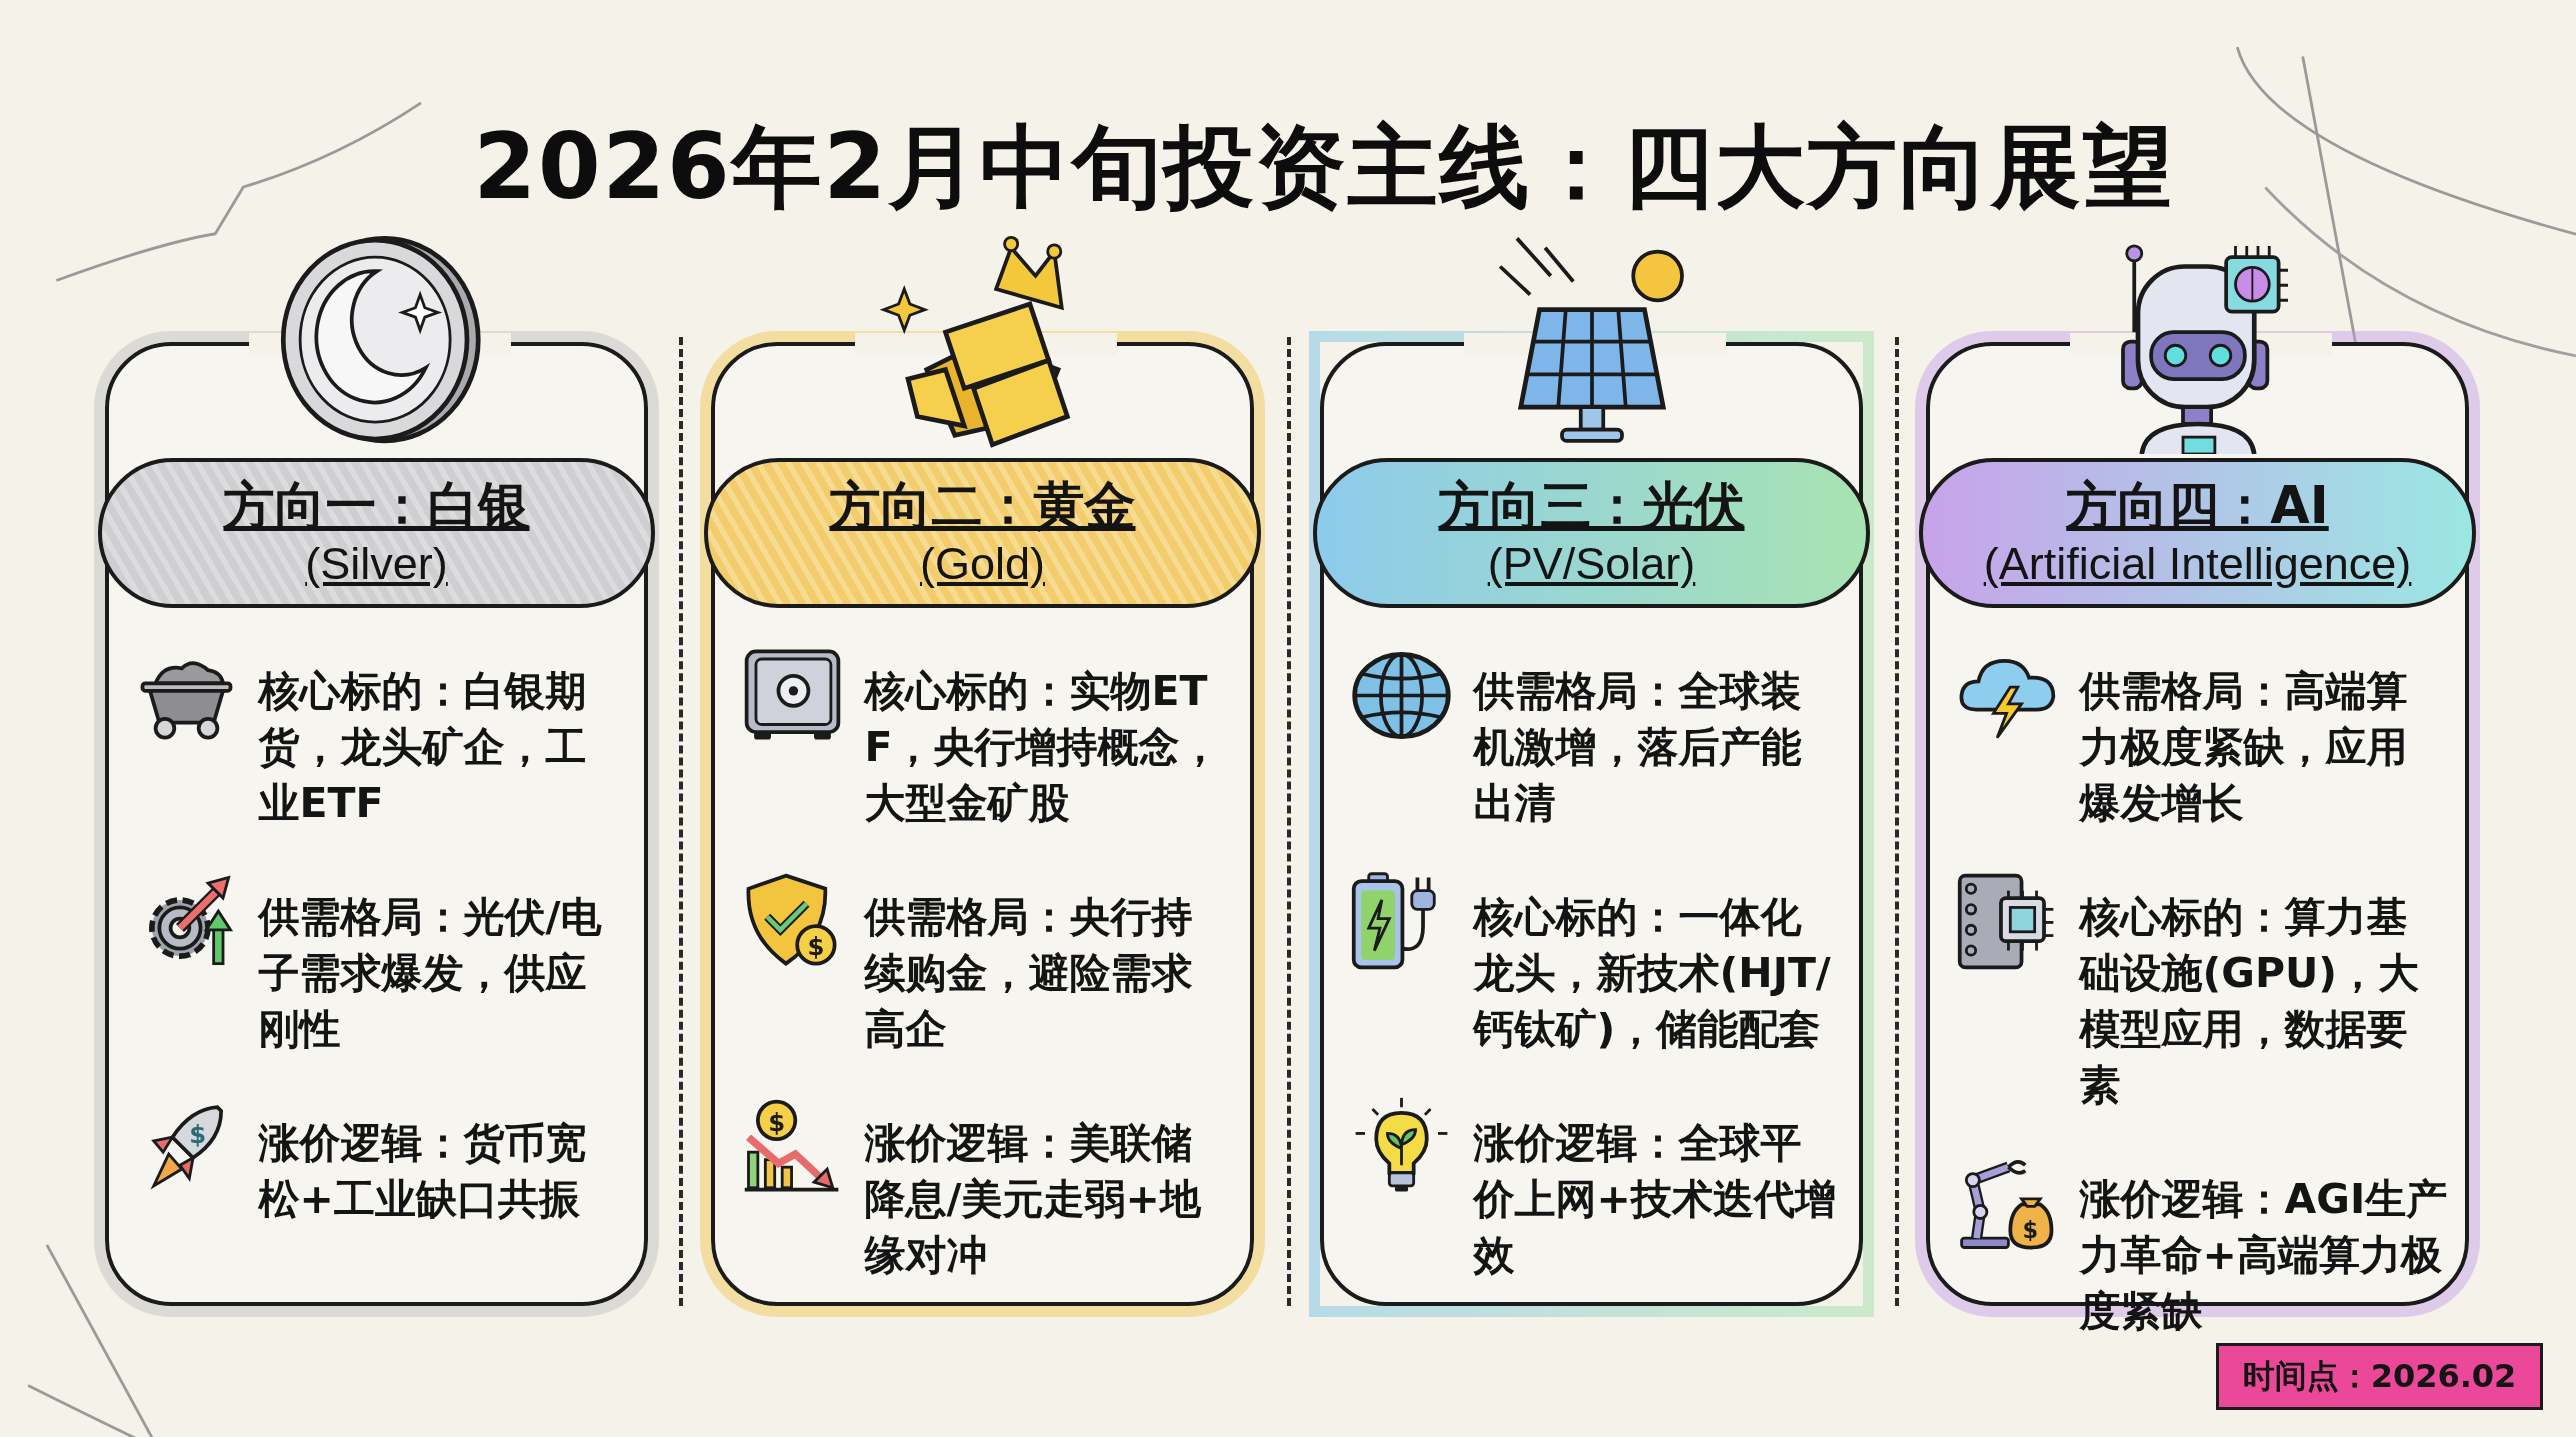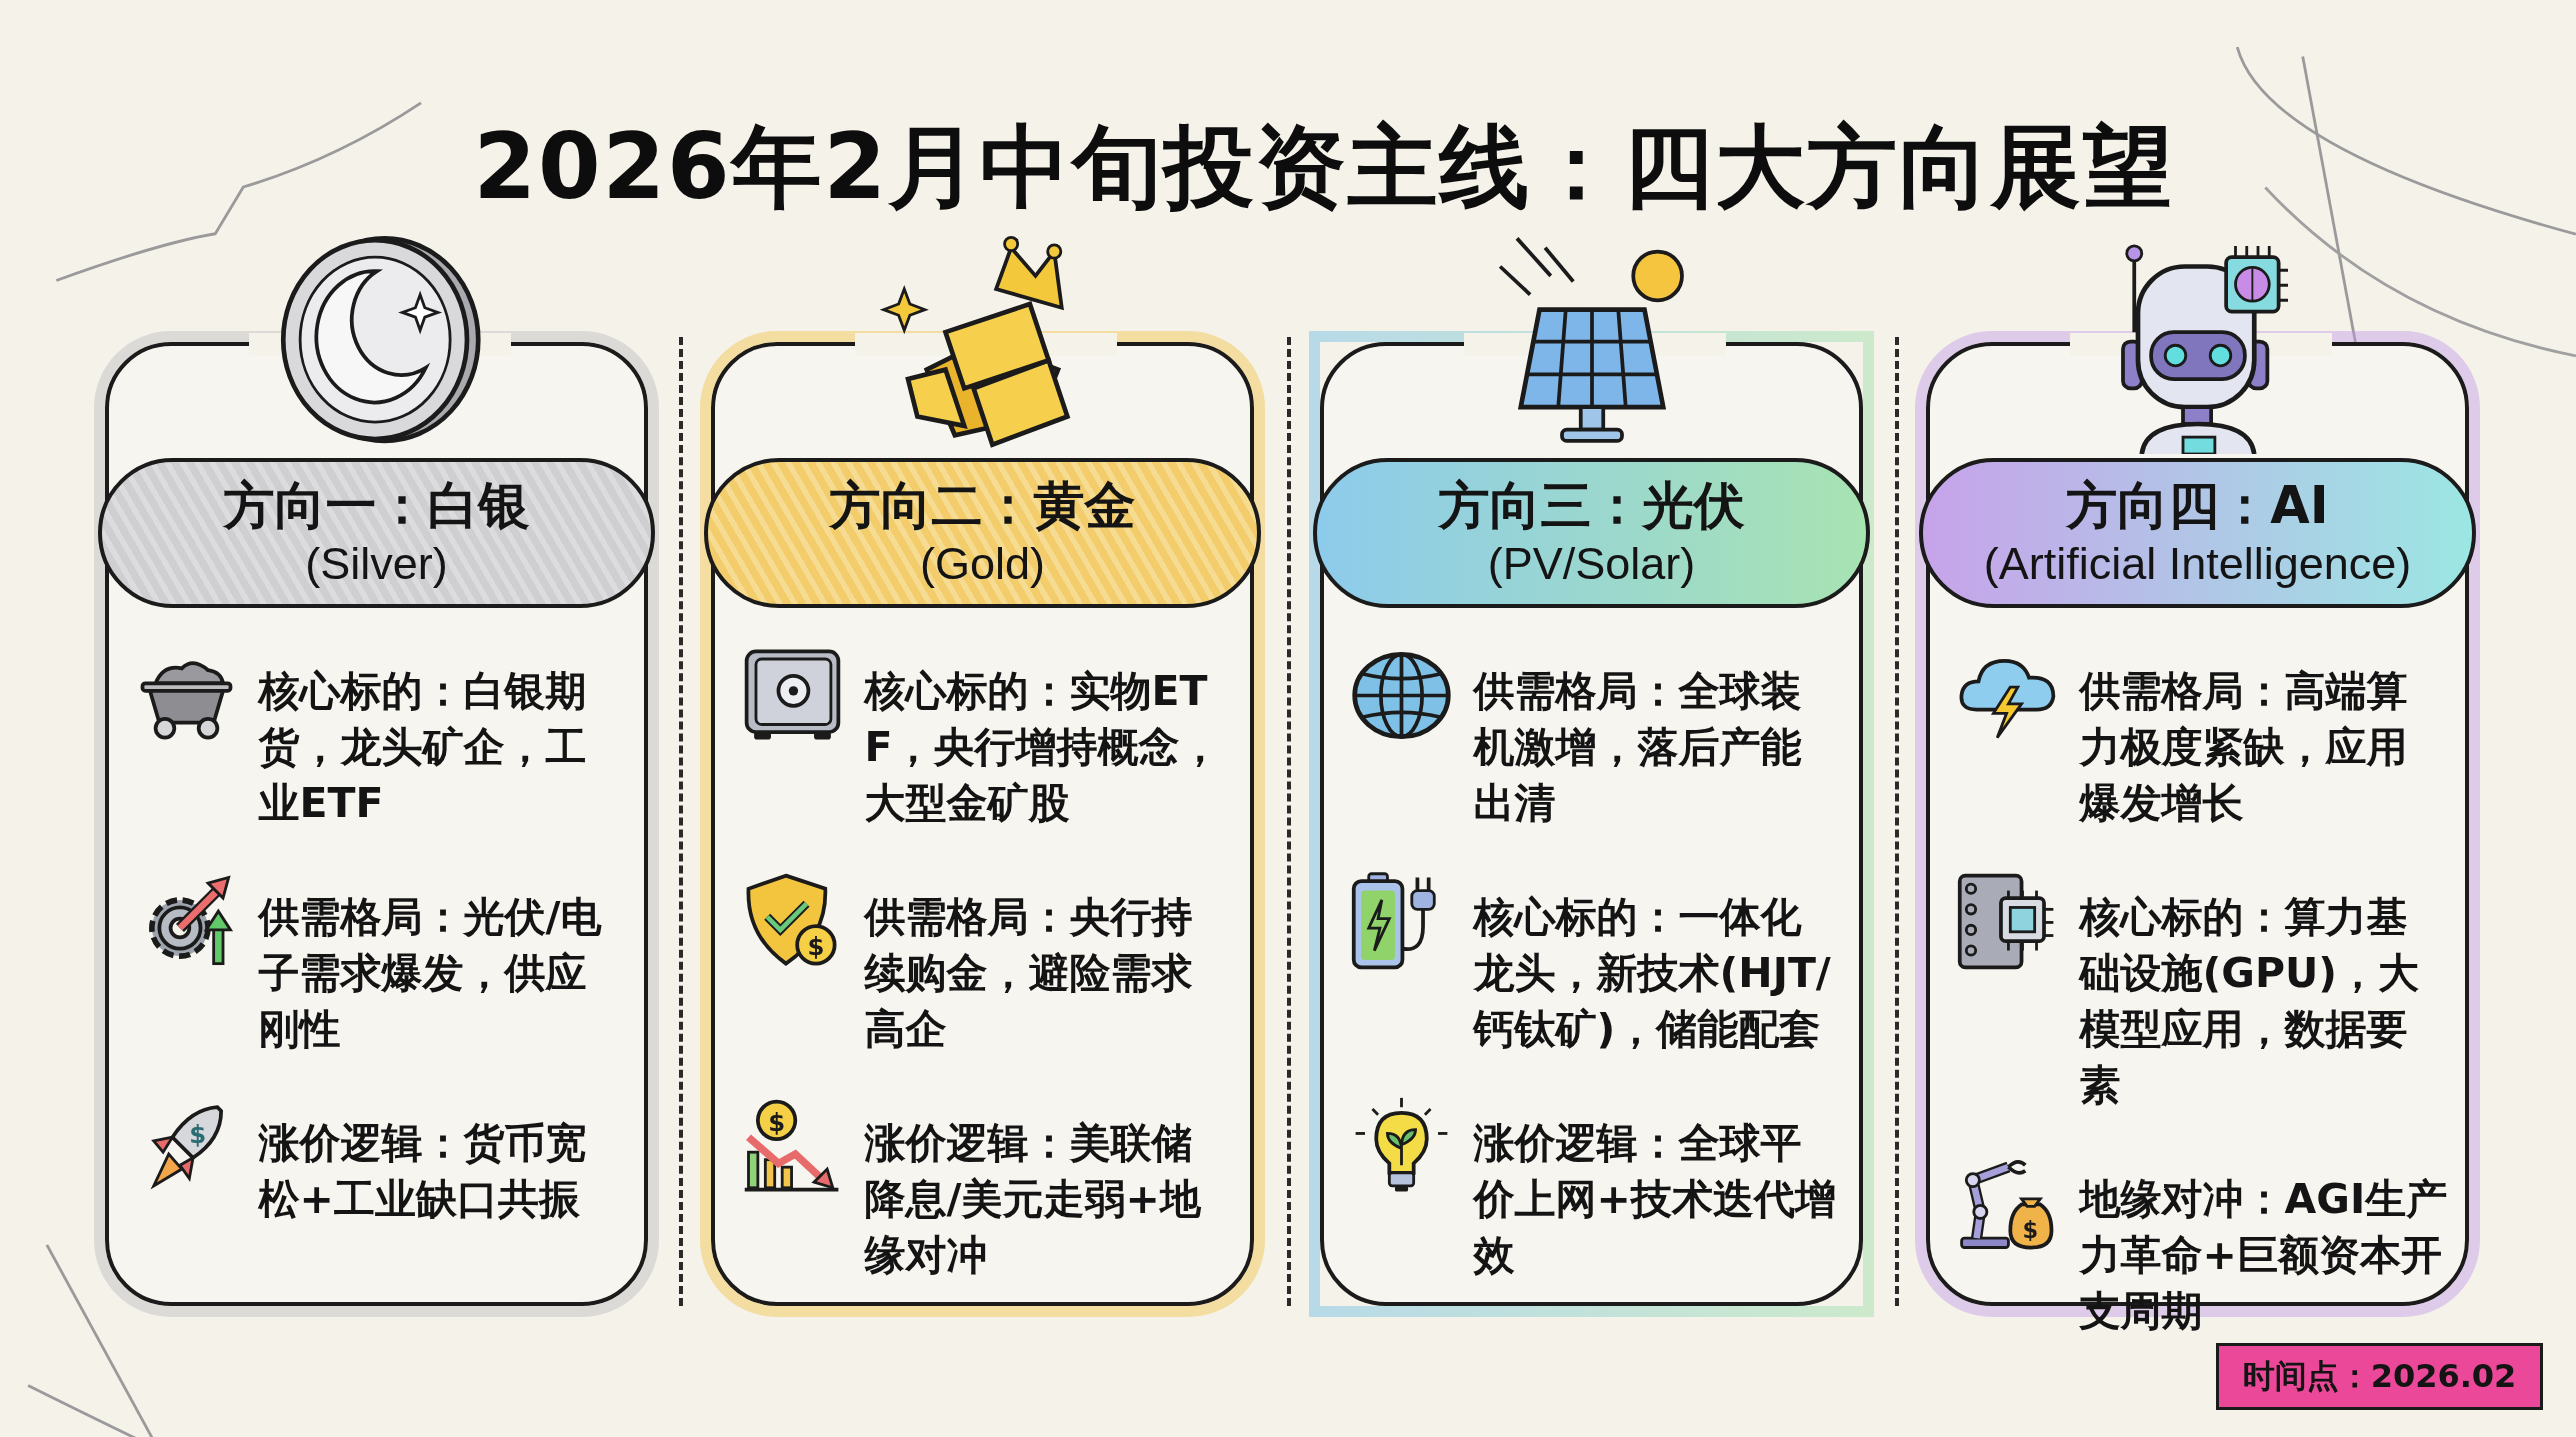--- a/index.html
+++ b/index.html
@@ -31,21 +31,21 @@
     position:absolute; top:-13px; left:140px; width:262px; height:22.5px;
     background:#f5f2ea;
   }
   .hero {
     position:absolute; top:-117px; left:50%; transform:translateX(-50%);
     width:225px; height:225px;
   }
   .banner {
     position:absolute; top:112px; left:-11.2px; right:-11.2px; height:150px;
     border:4.7px solid #1b1b1b; border-radius:75px; box-sizing:border-box;
-    display:flex; flex-direction:column; align-items:center; justify-content:center;
+    display:flex; flex-direction:column; align-items:center; justify-content:center;text-decoration:underline;
   }
   .banner .cn { font-size:51px; font-weight:bold; line-height:62px; }
   .banner .en { font-size:45px; line-height:54px; font-family:"Liberation Sans",sans-serif; }
   .items { position:absolute; top:300px; left:26px; right:17px; }
   .item { display:flex; align-items:flex-start; margin-bottom:41px; }
   .item .icon { width:103px; height:103px; flex:0 0 103px; margin-right:20.6px; margin-top:-1.9px; }
   .item .text { font-size:41px; font-weight:bold; line-height:56px; word-break:break-all;margin-top:17px; }
   .timestamp {
     position:absolute; left:2216px; top:1343px; width:327px; height:67px;
     border:3.7px solid #1b1b1b; box-sizing:border-box; background:#ec4899;
@@ -319,19 +319,19 @@
         <rect x="6" y="92" width="50" height="10" rx="3" fill="#8e87c8" stroke="#1b1b1b" stroke-width="3"></rect>
         <path d="M22 92 L26 64 L18 30 L56 16" fill="none" stroke="#1b1b1b" stroke-width="12"></path>
         <path d="M22 92 L26 64 L18 30 L56 16" fill="none" stroke="#a6a0da" stroke-width="7"></path>
         <circle cx="26" cy="64" r="7" fill="#d6d4ee" stroke="#1b1b1b" stroke-width="3"></circle>
         <circle cx="18" cy="30" r="7" fill="#d6d4ee" stroke="#1b1b1b" stroke-width="3"></circle>
         <path d="M56 16 Q66 6 74 14 M56 16 Q66 26 74 20" fill="none" stroke="#1b1b1b" stroke-width="4"></path>
         <path d="M70 56 Q58 64 58 84 Q58 102 80 102 Q102 102 102 84 Q102 64 90 56Z" fill="#f0b34a" stroke="#1b1b1b" stroke-width="4"></path>
         <path d="M70 50 L90 50 L84 58 L76 58Z" fill="#f0b34a" stroke="#1b1b1b" stroke-width="3"></path>
         <text x="71" y="92" font-size="24" font-weight="bold" fill="#1b1b1b" font-family="DejaVu Sans,sans-serif">$</text>
       </svg>
-      <div class="text">地缘对冲：AGI生产力革命+巨额资本开支周期</div>
+      <div class="text">涨价逻辑：AGI生产力革命+高端算力极度紧缺</div>
     </div>
   </div>
 </div>
 
 <div class="timestamp">时间点：2026.02</div>
 
 
 </body></html>

